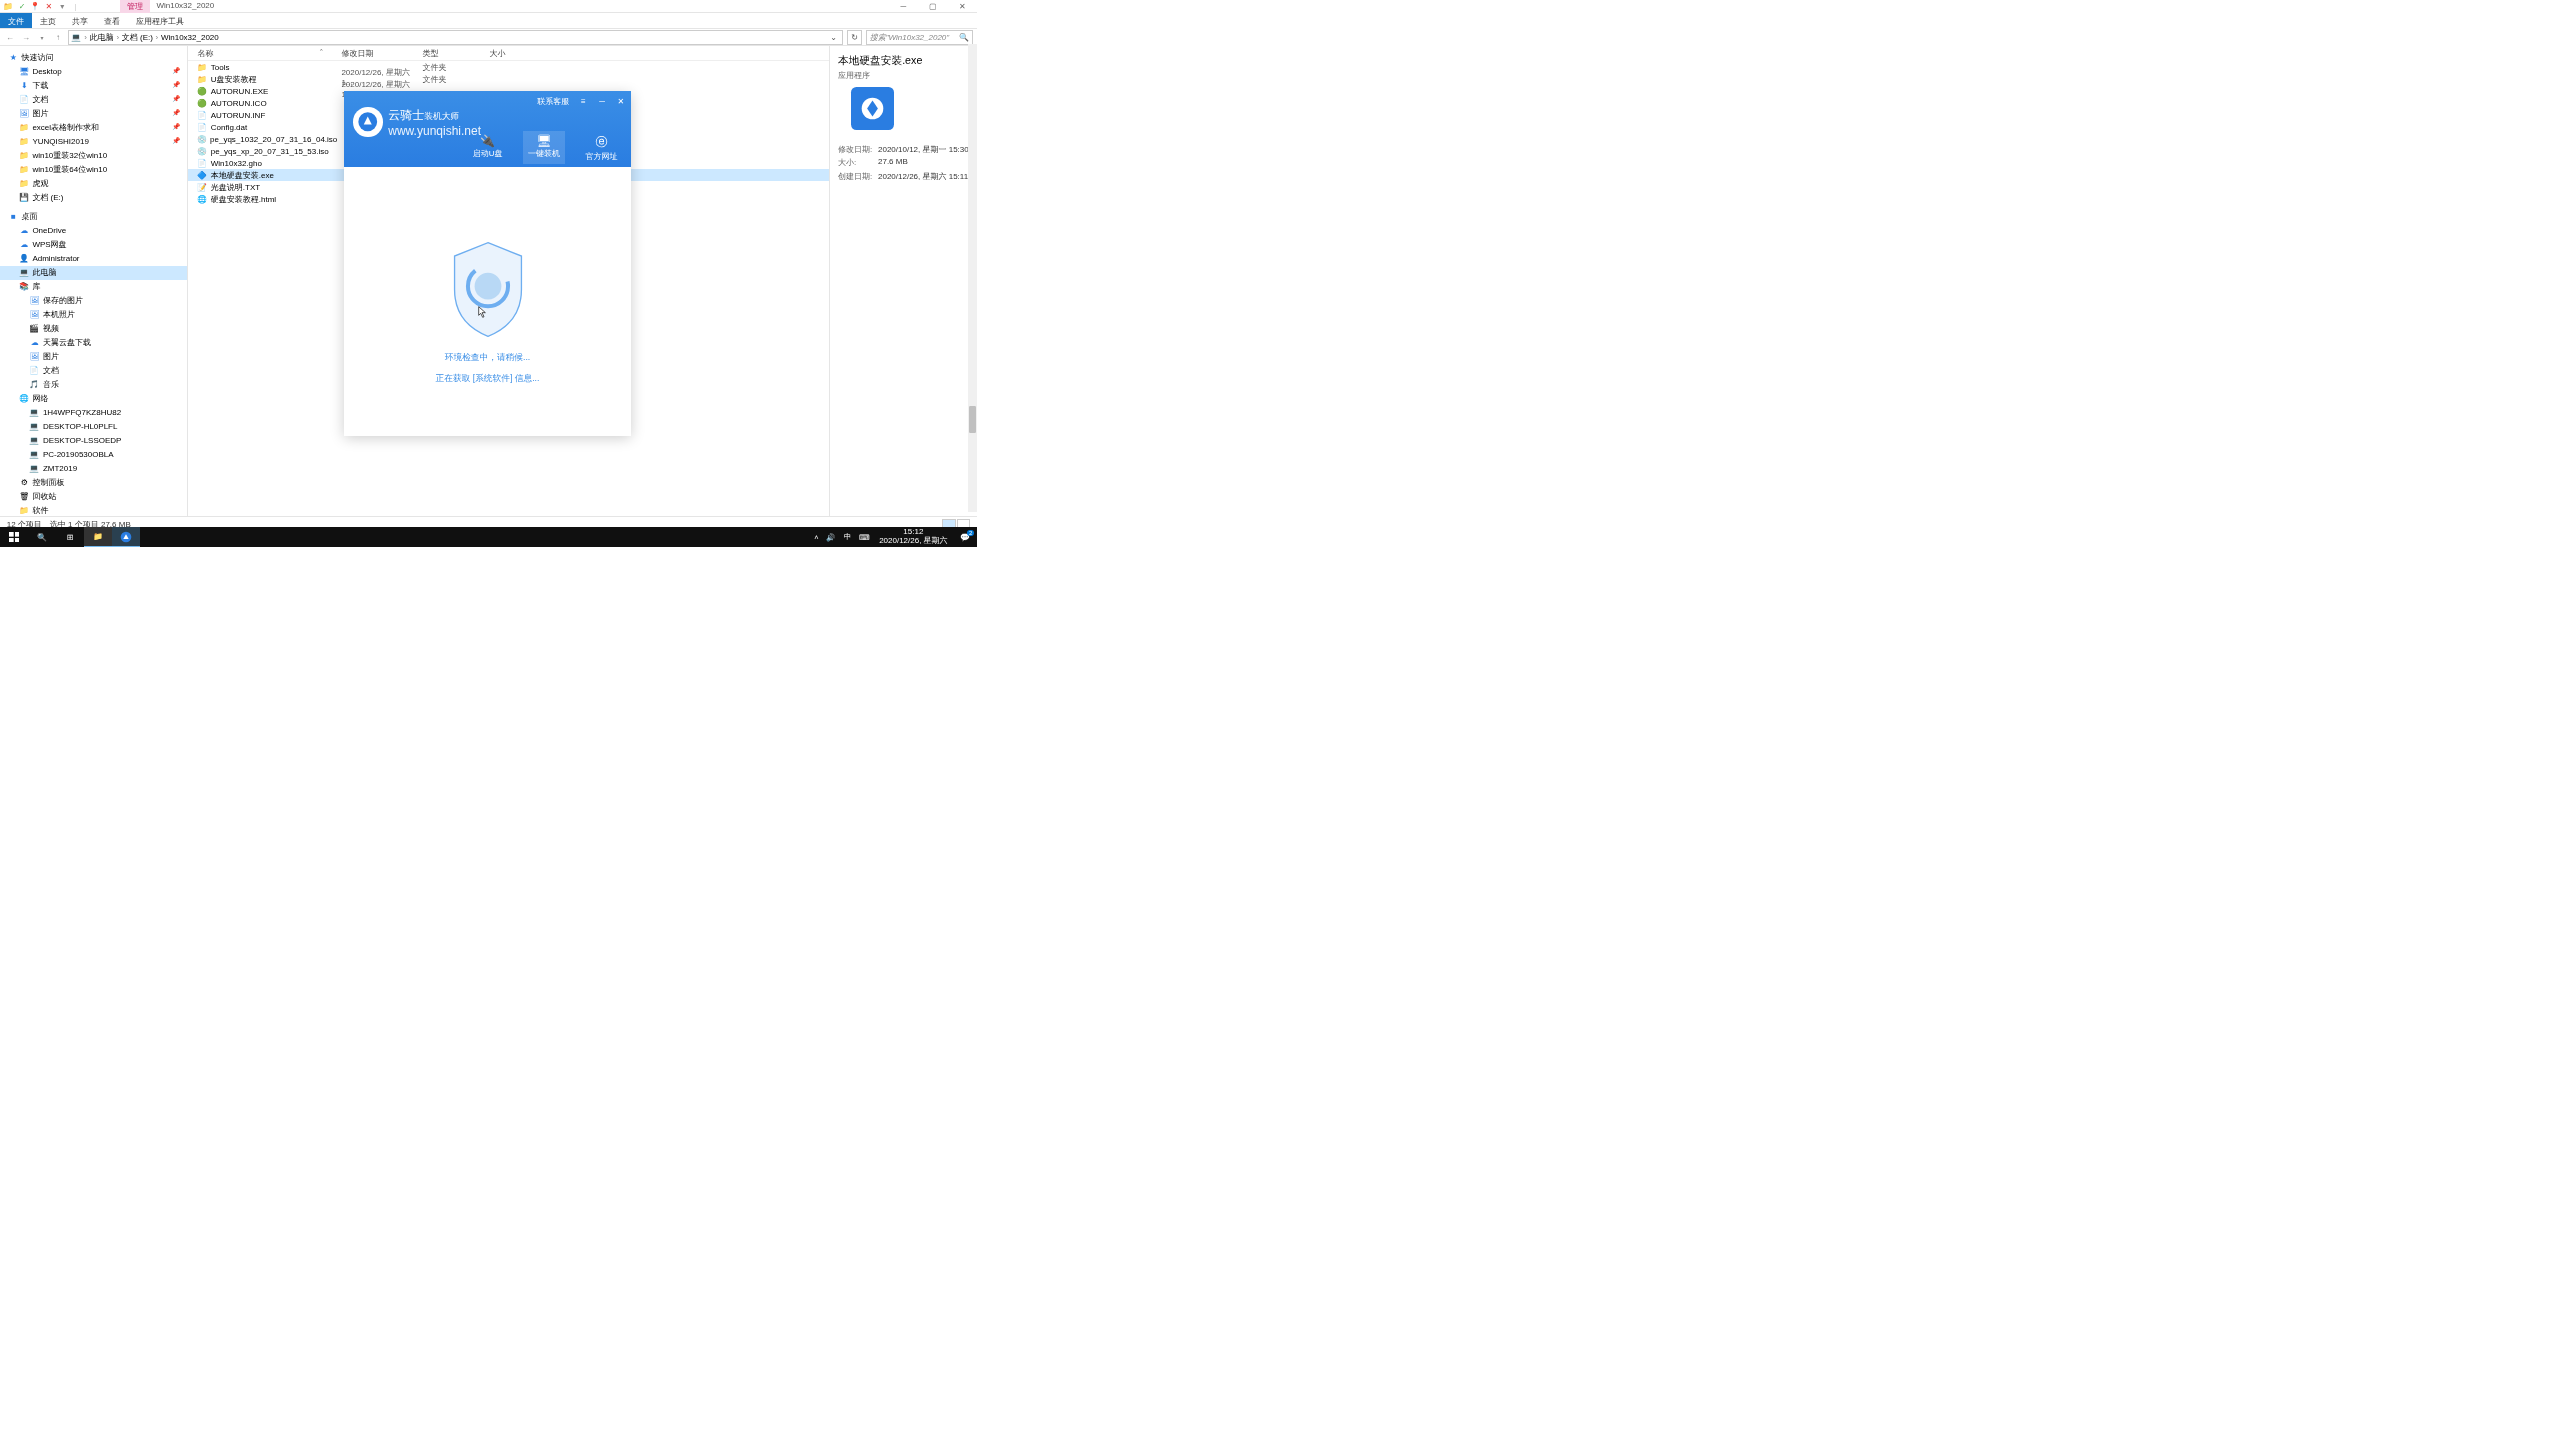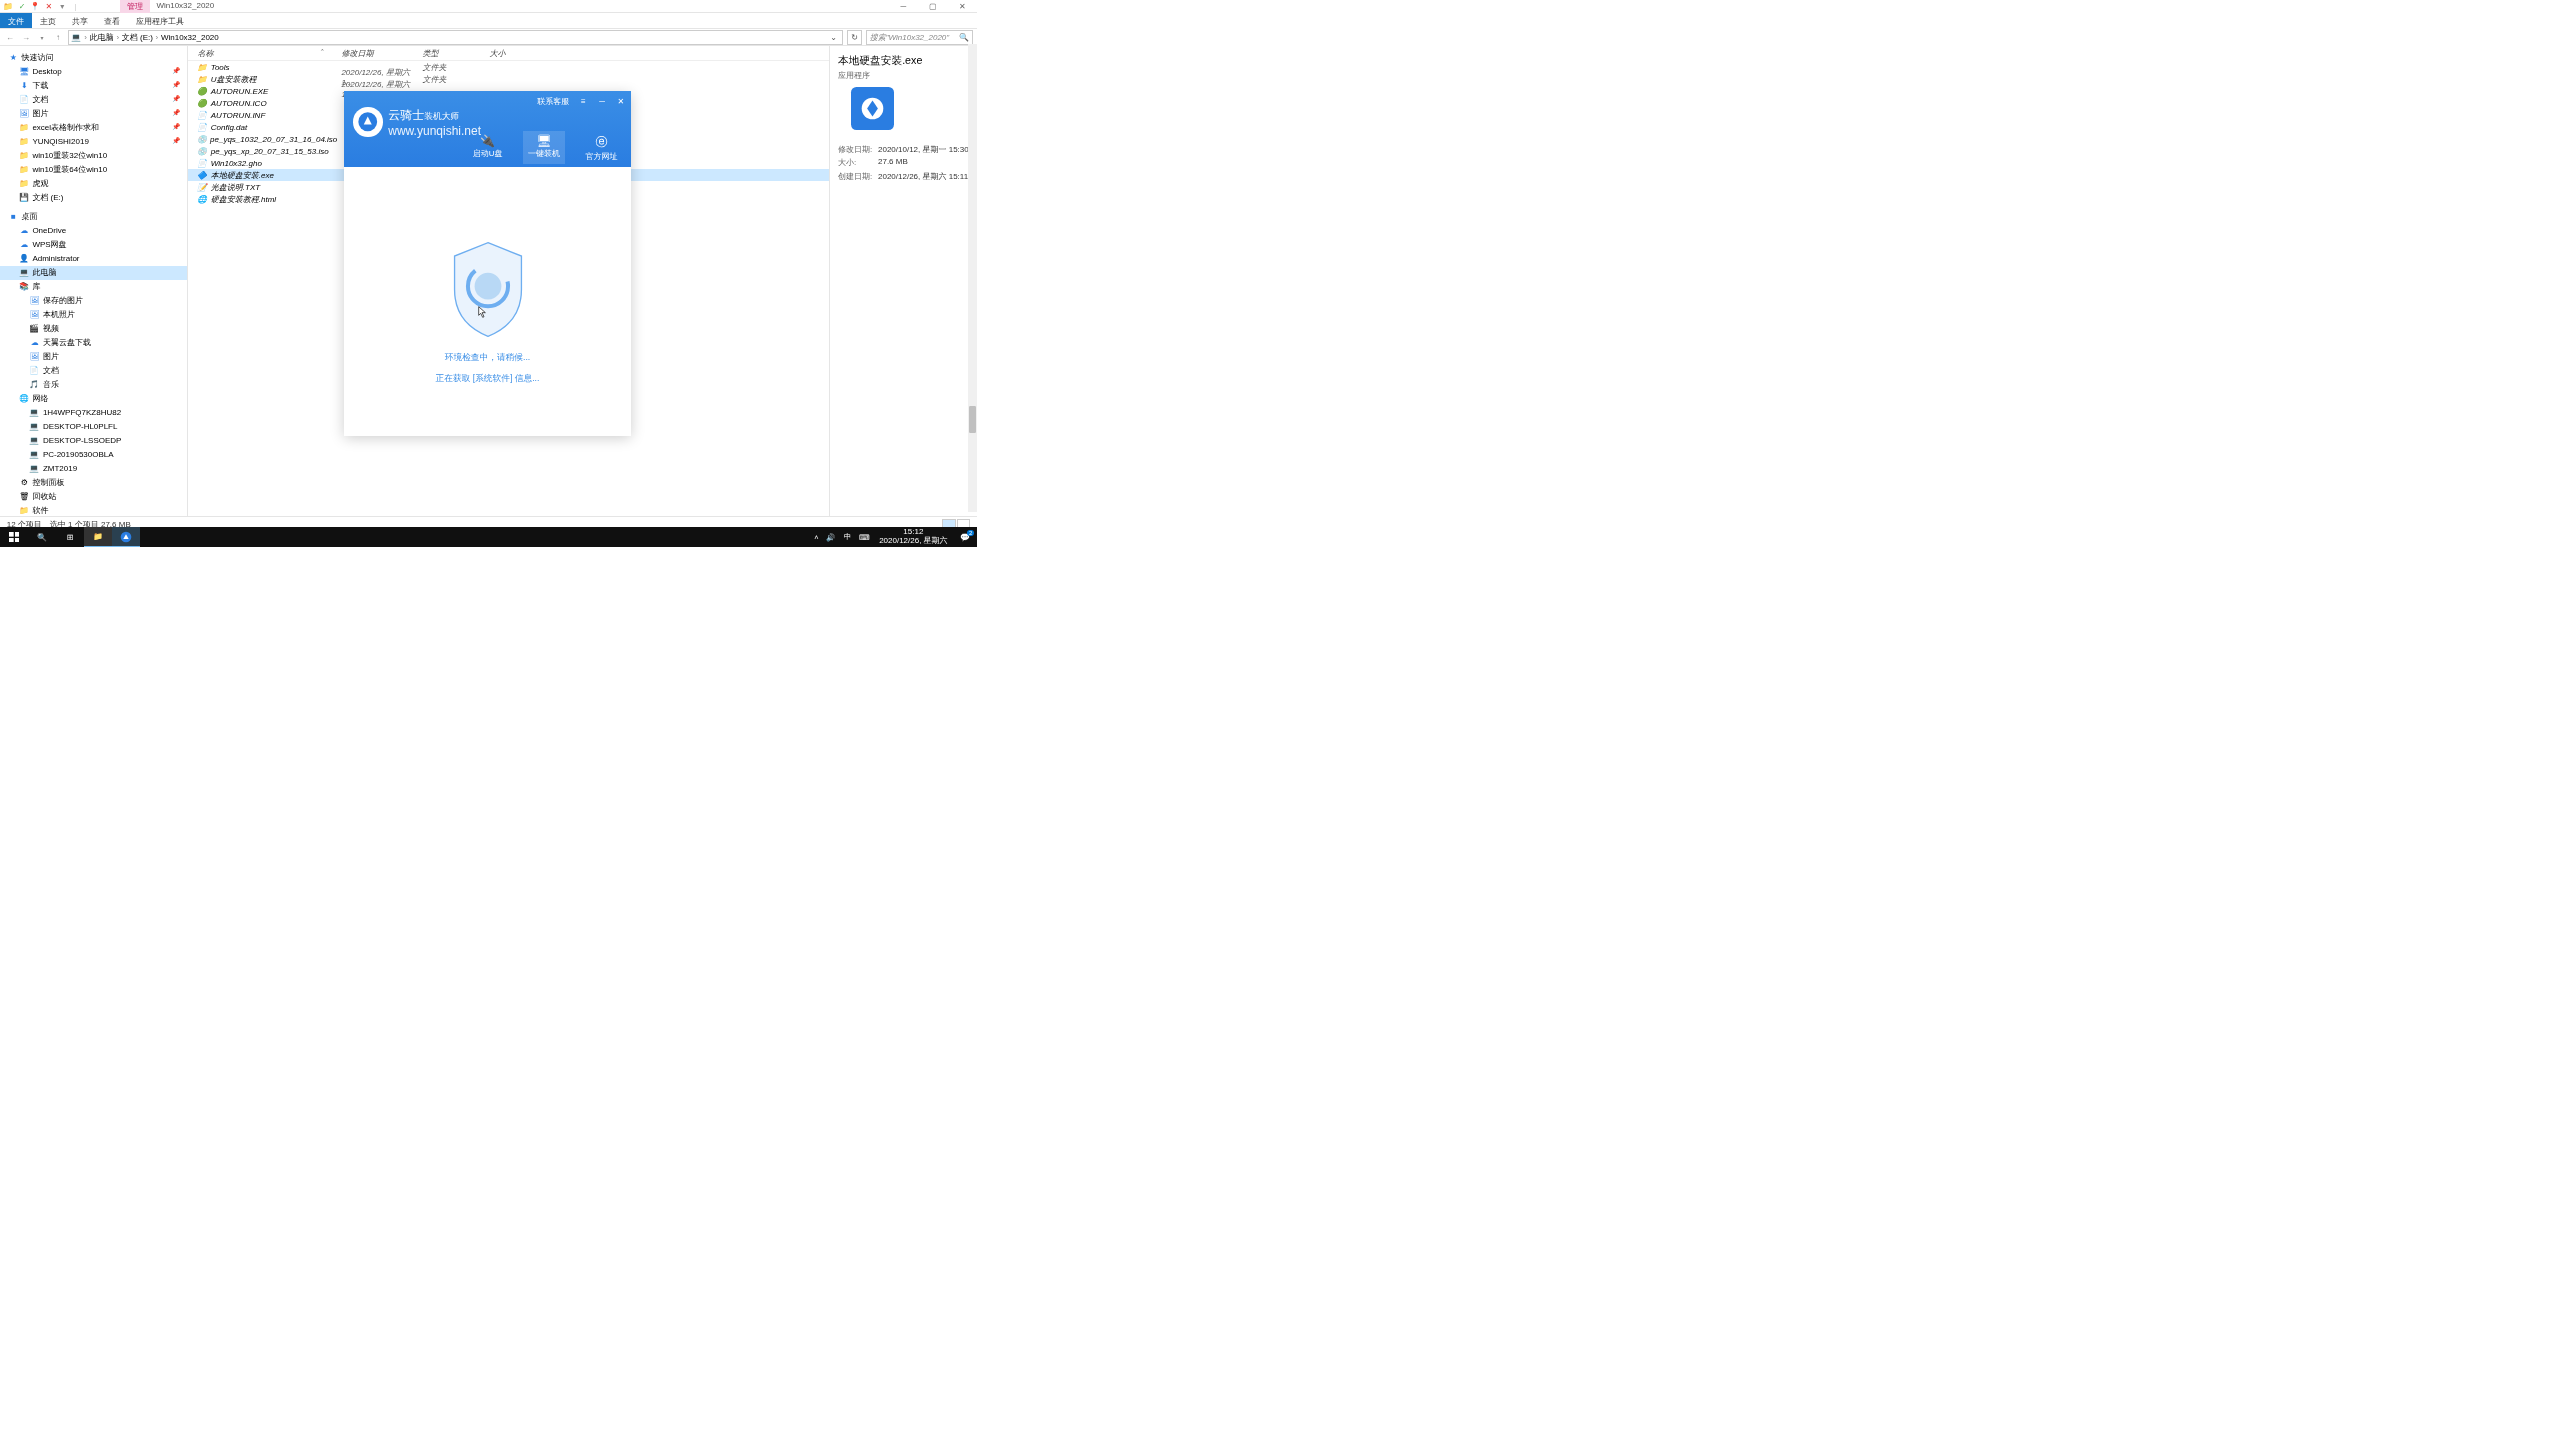--- a/index.html
+++ b/index.html
@@ -38,21 +38,21 @@
 .sidebar { width: 188px; border-right: 0.7px solid #e5e5e5; overflow-y: auto; padding-top: 4px; }
 .tree-item { display: flex; align-items: center; height: 14px; padding-left: 8px; gap: 2.7px; cursor: default; }
 .tree-item.lvl1 { padding-left: 19px; }
 .tree-item.lvl2 { padding-left: 29.5px; }
 .tree-item.selected { background: #cce8ff; }
 .tree-icon { width: 10.7px; height: 10.7px; display: inline-flex; align-items: center; justify-content: center; }
 .pin { margin-left: auto; margin-right: 6.7px; color: #999; font-size: 6.7px; }
 .tree-spacer { height: 5.4px; }
 
 
-.filelist { flex: 1; position: relative; font-style: italic; }
+.filelist { flex: 1; position: relative; }
 .columns { display: flex; height: 14.8px; border-bottom: 0.7px solid #eee; color: #444; }
 .col { padding: 2px 5.4px; border-right: 0.7px solid transparent; }
 .col.name { width: 148px; padding-left: 9.4px; }
 .col.date { width: 81px; }
 .col.type { width: 67px; }
 .col.size { width: 54px; }
 .sort-ind { margin-left: auto; margin-right: 5.4px; color: #888; font-size: 6.7px; }
 .file-row { display: flex; align-items: center; height: 12px; }
 .file-row.selected { background: #cce8ff; }
 .file-name-cell { width: 148px; display: flex; align-items: center; padding-left: 9.4px; gap: 2.7px; }

